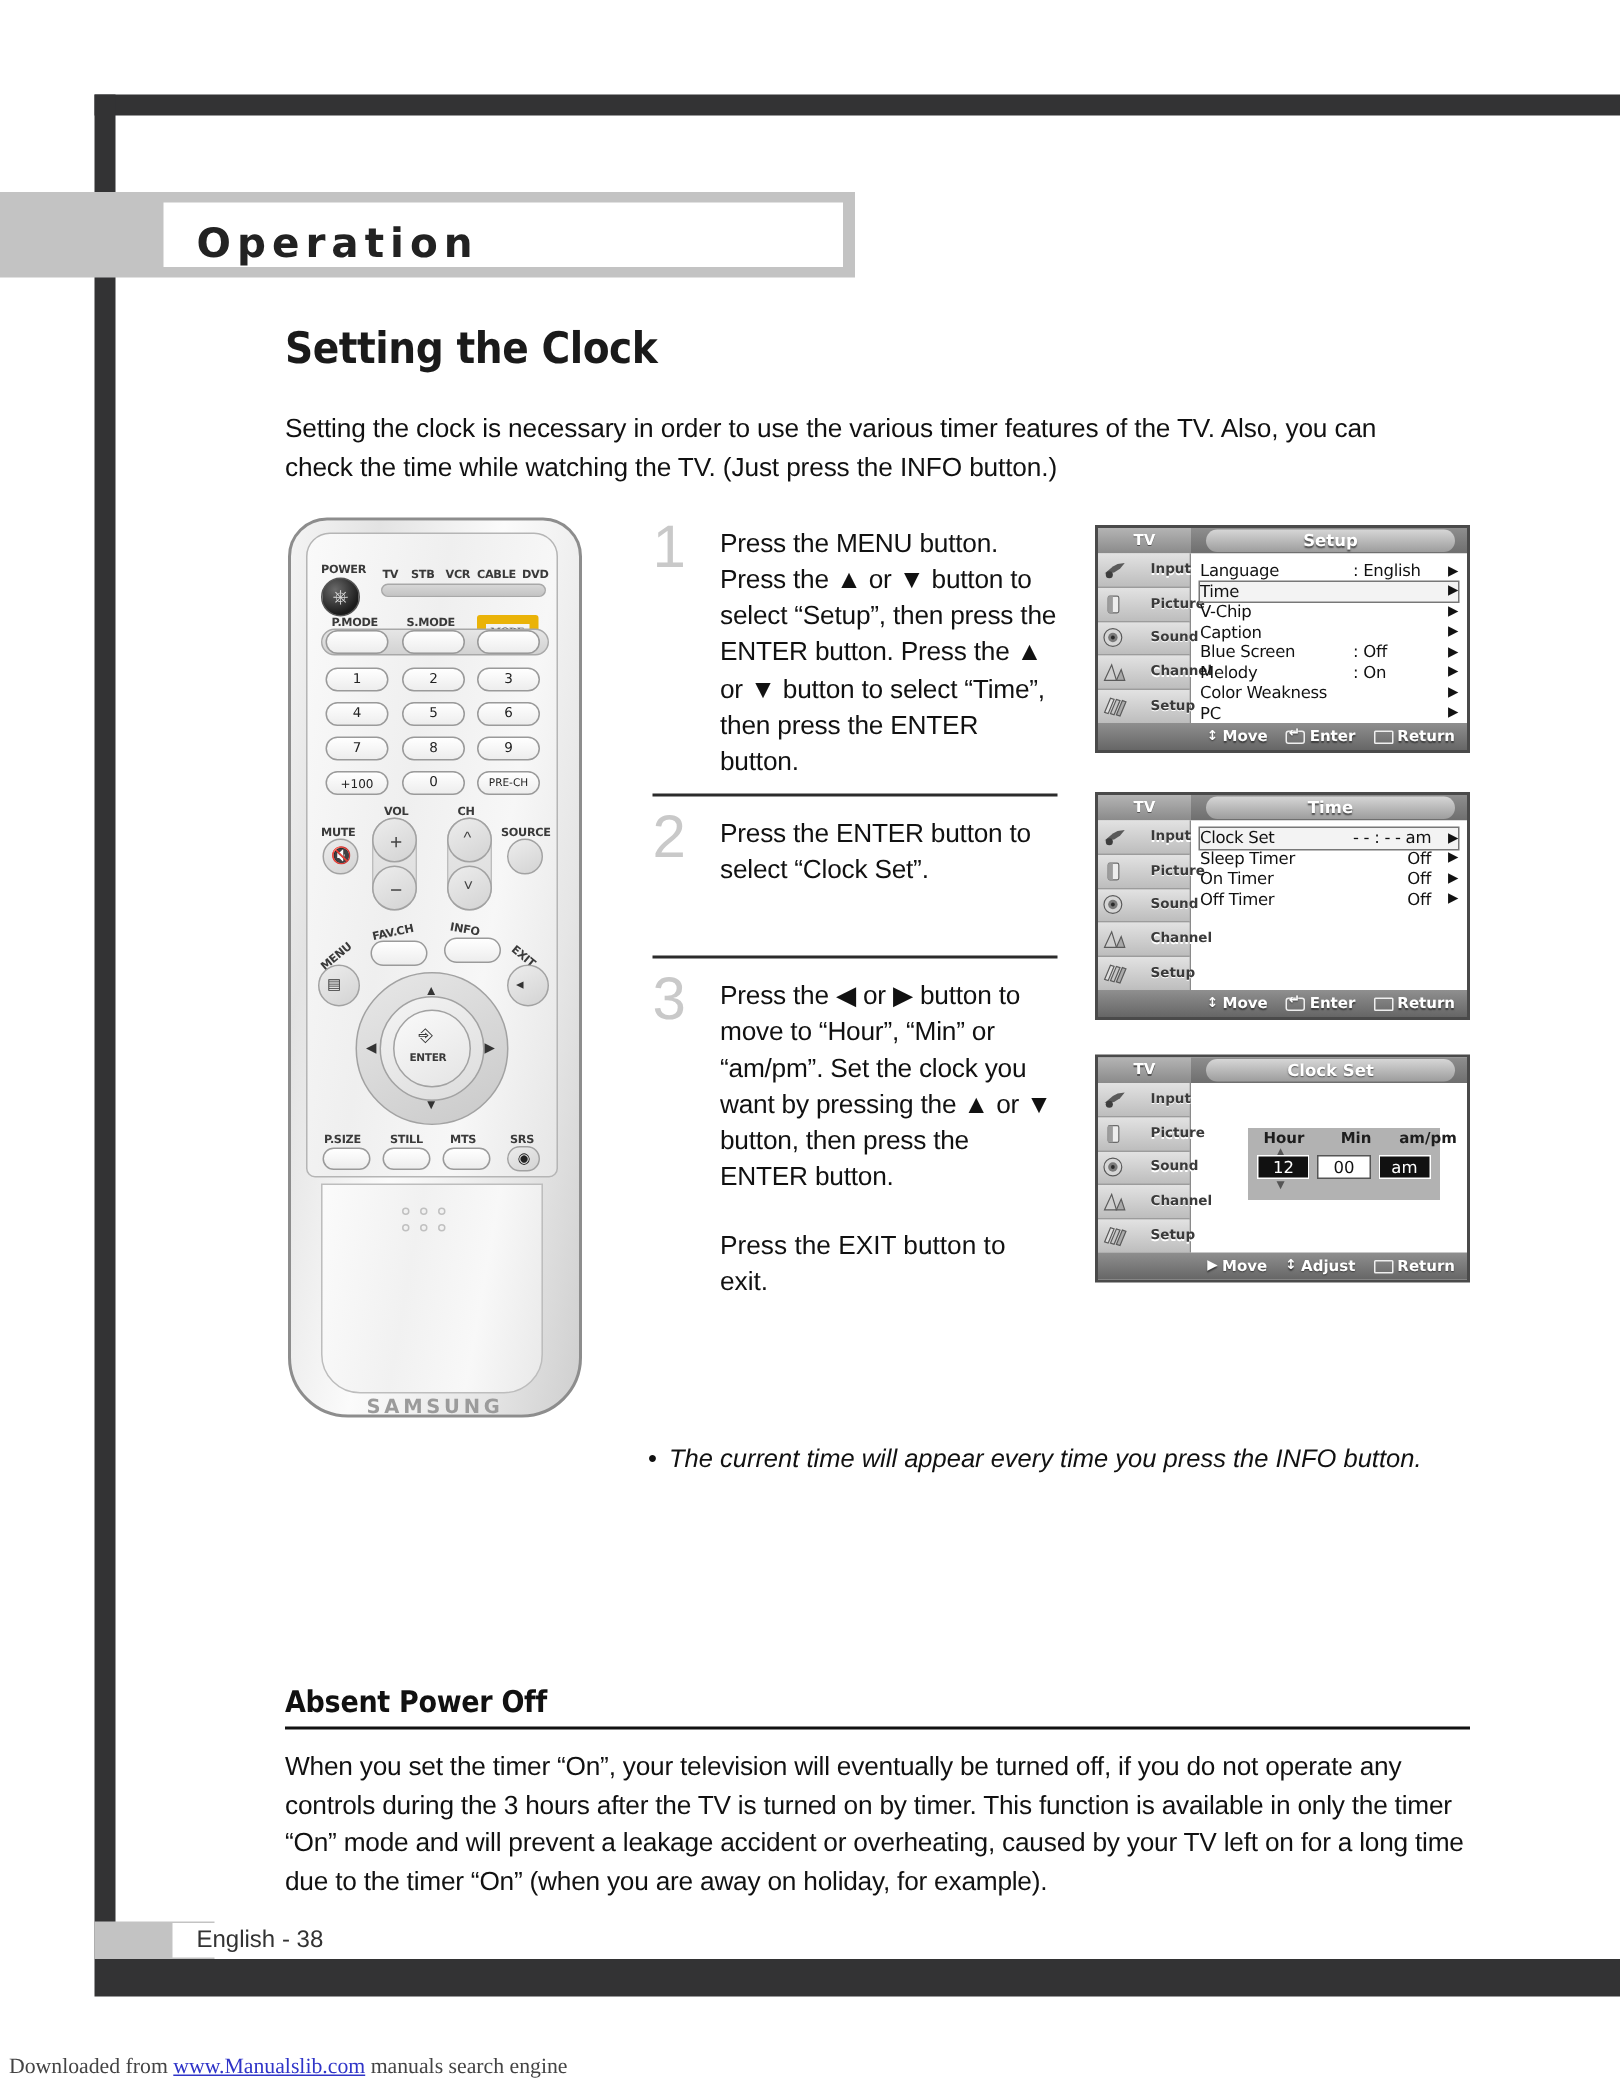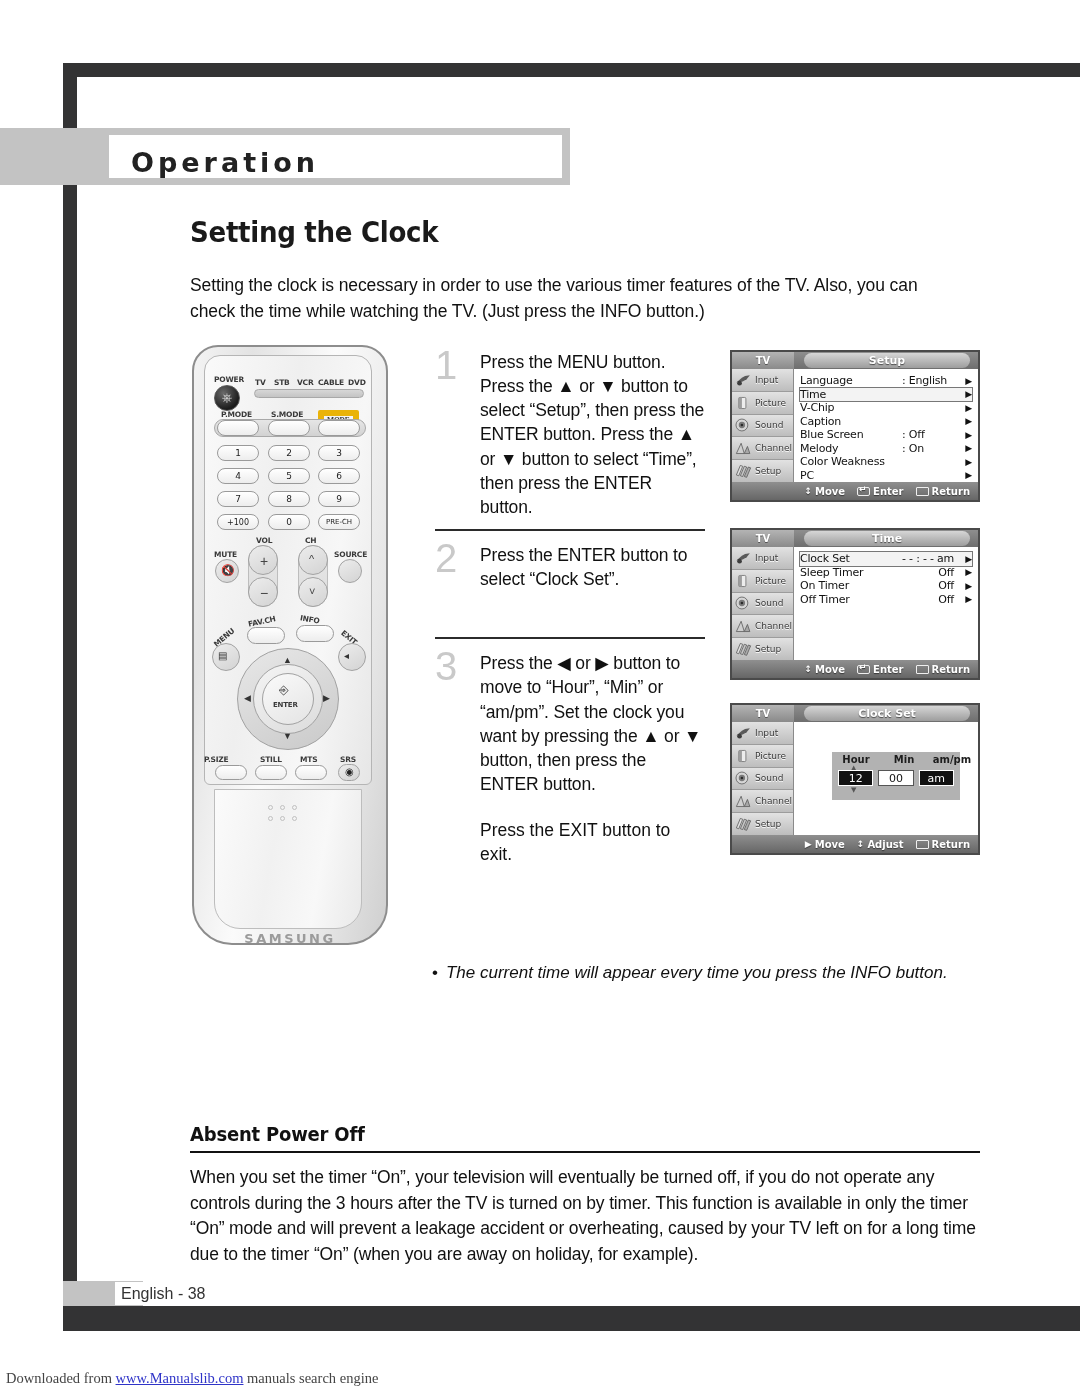--- a/index.html
+++ b/index.html
@@ -96,22 +96,23 @@
     display: flex; flex-direction: column;
   }
   .osd-side .side-item {
     flex: 1; display: flex; align-items: center; gap: 2px;
     border-bottom: 1px solid #9c9c9c;
     background: linear-gradient(#e2e2e2,#bdbdbd);
     padding-left: 2px;
   }
   .osd-side .side-item:last-child { border-bottom: none; }
   .osd-side .side-label {
-    font-size: 9px; font-weight: normal; color: #3a3a3a;
+    font-size: 9px; font-weight: bold; color: #3a3a3a;
     text-shadow: 0 1px 0 #fff;
+    margin-left: 12px;
   }
   .side-ico { width: 19px; height: 16px; flex: 0 0 19px; }
 
   .osd-list { position: absolute; left: 68px; right: 6px; top: 5px; }
   .osd-row {
     display: flex; align-items: center; height: 13.5px;
     font-size: 11px; color: #111; letter-spacing: -0.2px;
   }
   .osd-row.selected { outline: 1px solid #777; background: #f3f3f3; }
   .osd-row .rlabel { flex: 1; white-space: nowrap; }
@@ -180,21 +181,21 @@
   }
   #apo-rule { border-top: 2.5px solid #111; margin-bottom: 12px; }
   #apo-body { font-size: 17.5px; line-height: 1.46; color: #111; letter-spacing: -0.15px; }
 
   
   #page-footer { position: absolute; left: 63px; top: 1281px; width: 400px; height: 25px; }
   #footer-tab { position: absolute; left: 0; top: 0; width: 80px; height: 25px; background: #c3c3c3; }
   #footer-text {
     position: absolute; left: 52px; top: 1px; height: 23px;
     display: flex; align-items: center;
-    font-size: 16px; color: #333; background: #fff; padding-left: 6px;
+    font-size: 16px; color: #333; background: #fff; padding-left: 16px;
   }
 
   #download-bar {
     position: absolute; left: 0; top: 1370px; width: 1080px;
     font-family: "Liberation Serif", serif; font-size: 14.5px; color: #444;
     padding-left: 6px;
   }
   #download-bar a { color: #2f34c8; }
 
   
@@ -343,21 +344,21 @@
     <div class="rc-ring" style="left:47px; top:303px; width:102px; height:102px; background:linear-gradient(150deg,#e8e8e8,#c9c9c9);"></div>
     <div class="rc-ring" style="left:63px; top:319px; width:70px; height:70px; background:linear-gradient(150deg,#f4f4f4,#dcdcdc);"></div>
     <div class="rc-ring" style="left:72px; top:328px; width:52px; height:52px; background:linear-gradient(150deg,#fafafa,#e4e4e4);"></div>
     <div style="position:absolute;left:89px;top:338px;font-size:12px;color:#333;">⎆</div>
     <div class="rc-label" style="left:83px; top:356px; font-size:7px;">ENTER</div>
     <div style="position:absolute;left:93px;top:310px;font-size:9px;color:#333;">▲</div>
     <div style="position:absolute;left:93px;top:386px;font-size:9px;color:#333;">▼</div>
     <div style="position:absolute;left:54px;top:348px;font-size:9px;color:#333;">◀</div>
     <div style="position:absolute;left:133px;top:348px;font-size:9px;color:#333;">▶</div>
 
-    <div class="rc-label" style="left:14px; top:410px;">P.SIZE</div>
+    <div class="rc-label" style="left:26px; top:410px;">P.SIZE</div>
     <div class="rc-label" style="left:70px; top:410px;">STILL</div>
     <div class="rc-label" style="left:110px; top:410px;">MTS</div>
     <div class="rc-label" style="left:150px; top:410px;">SRS</div>
     <div class="rc-btn" style="left:25px;  top:420px; width:32px; height:15px;"></div>
     <div class="rc-btn" style="left:65px;  top:420px; width:32px; height:15px;"></div>
     <div class="rc-btn" style="left:105px; top:420px; width:32px; height:15px;"></div>
     <div class="rc-ring" style="left:148px; top:419px; width:22px; height:17px; border-radius:9px;"></div>
     <div style="position:absolute;left:155px;top:421px;font-size:10px;color:#222;">◉</div>
 
     <div class="rc-dot" style="left:78px; top:460px;"></div>

